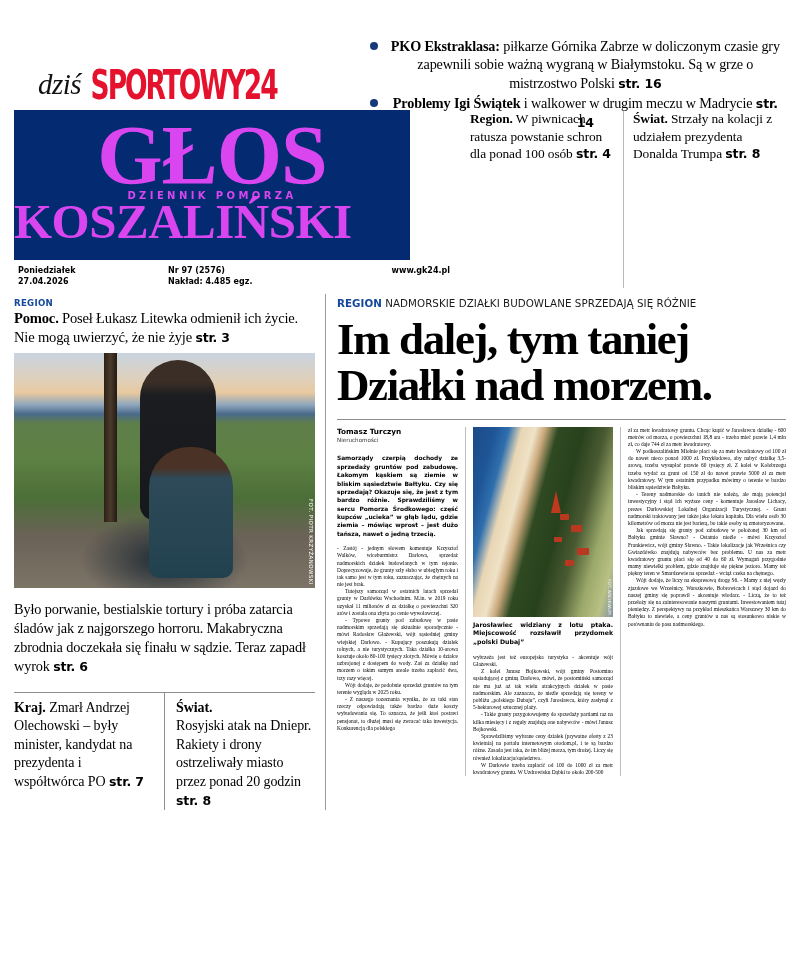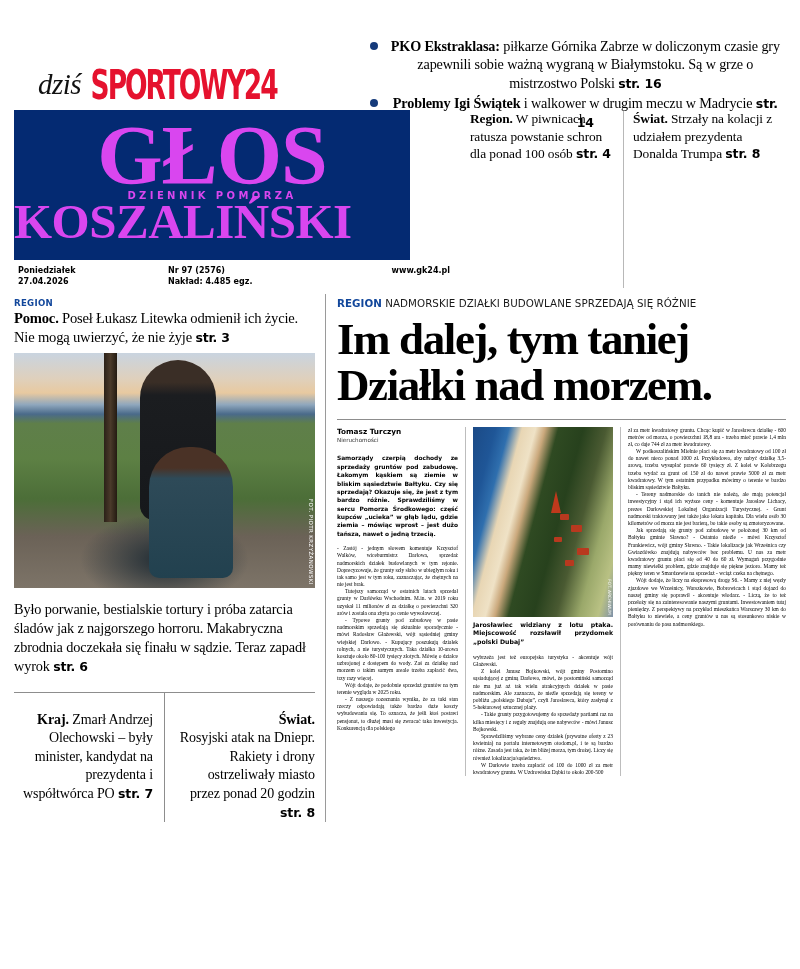--- a/index.html
+++ b/index.html
@@ -115,21 +115,21 @@
   .hl-left {
     font-family: "Liberation Serif", serif;
     font-weight: 700; font-size: 41px; line-height: 1.0;
     margin-top: 12px; letter-spacing: -1.2px;
   }
   .body-left {
     font-size: 14.3px; line-height: 1.33; margin-top: 12px; letter-spacing: -0.15px;
   }
 
   .bottom-teasers { display: flex; margin-top: 16px; }
-  .bt { flex: 1; padding-top: 18px; text-align: right; }
+  .bt { flex: 1; padding-top: 6px; }
   .bt.first { border-top: 1px solid #8d8d8d; padding-right: 11px; }
   .bt.second { border-top: 1px solid #8d8d8d; border-left: 1px solid #8d8d8d; padding-left: 11px; }
   .bt-txt { font-size: 14px; line-height: 1.33; letter-spacing: -0.1px; }
   .bt-txt b { font-weight: 700; }
 
   
   .r-kicker {
     font-family: "DejaVu Sans", sans-serif;
     font-size: 10.3px; letter-spacing: 0.05px; margin-top: 3px;
     white-space: nowrap;

